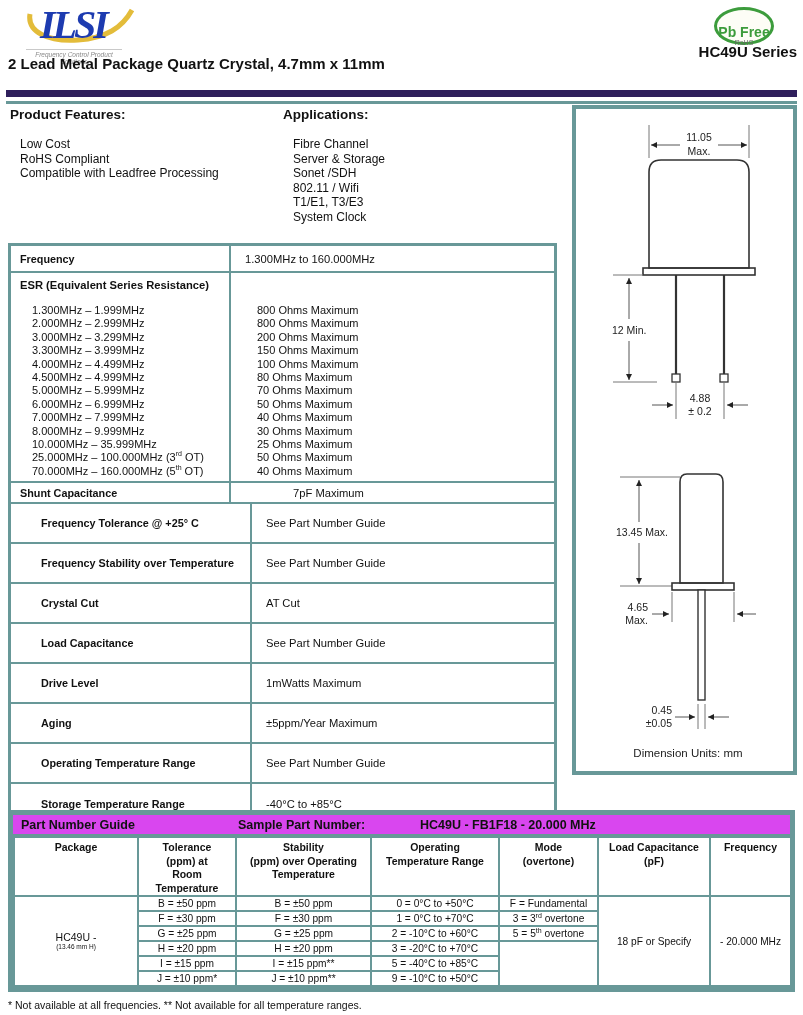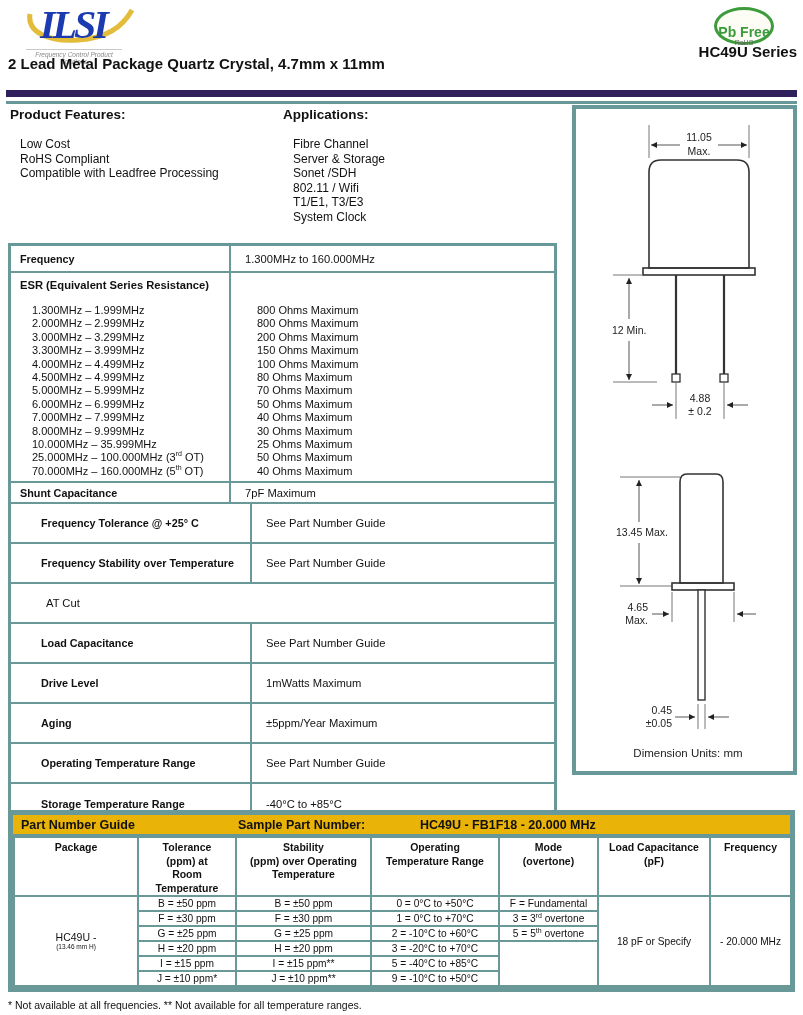--- a/index.html
+++ b/index.html
@@ -28,37 +28,37 @@
   .features{position:absolute;left:10px;top:107px;}
   .applications{position:absolute;left:283px;top:107px;}
   .block-title{font-size:13.5px;font-weight:bold;margin-bottom:15px;}
   .blk-item{font-size:12px;line-height:14.5px;padding-left:10px;}
   
   .spec{position:absolute;left:8px;top:243px;width:549px;border:3px solid var(--teal);background:#fff;}
   .spec-row{display:grid;grid-template-columns:220px 1fr;border-bottom:2px solid var(--teal);}
   .spec-row:last-child{border-bottom:none;}
   .h-freq{height:27px;}
   .h-esr{height:210px;}
-  .h-shunt{height:21px;}
+  .h-shunt{height:21px;gap:48px;}
   .h-std{height:40px;padding-left:21px;}
   .spec-label{font-weight:bold;font-size:10.8px;padding-left:9px;display:flex;align-items:center;border-right:2px solid var(--teal);white-space:nowrap;}
   .spec-value{font-size:11.2px;padding-left:14px;display:flex;align-items:center;white-space:nowrap;}
   .esr-cell{display:block;padding-top:5px;}
   .esr-head{font-weight:bold;font-size:11.2px;line-height:14px;}
   .esr-list{margin-top:12px;}
   .esr-values{margin-top:26px;}
   .esr-line{font-size:11px;line-height:13.4px;font-weight:normal;margin-left:12px;}
   sup{font-size:7px;vertical-align:super;line-height:0;}
   
   .diagram{position:absolute;left:572px;top:105px;width:225px;height:670px;border:4px solid var(--teal);background:#fff;}
   .diagram svg{display:block;}
   .dim-text{font-family:"Liberation Sans",sans-serif;font-size:10.5px;fill:#222;}
   .units-text{font-family:"Liberation Sans",sans-serif;font-size:11.5px;fill:#222;}
   
-  .png{position:absolute;left:8px;top:810px;width:787px;border:5px solid var(--teal);background:#eab308;}
+  .png{position:absolute;left:8px;top:810px;width:787px;border:5px solid var(--teal);background:#d946ef;}
   .png-title-row{display:flex;align-items:center;height:21px;border-bottom:2px solid var(--teal);font-size:12.5px;font-weight:bold;}
   .png-title{padding-left:8px;width:225px;}
   .png-sample-label{width:182px;}
   table.png-grid{width:777px;border-collapse:collapse;table-layout:fixed;}
   .png-grid th{border:2px solid var(--teal);font-size:10.5px;font-weight:bold;vertical-align:top;padding-top:3px;height:55px;line-height:13.5px;text-align:center;background:#fff;}
   .png-grid td{border:2px solid var(--teal);font-size:10.2px;text-align:center;height:15px;padding:0 1px;background:#fff;}
   .pkg-1{font-size:10.5px;line-height:12px;}
   .pkg-2{font-size:6.5px;line-height:8px;}
   .footnote{position:absolute;left:8px;top:999px;font-size:10.5px;}
 </style>
@@ -148,20 +148,21 @@
   </div>
   <div class="spec-row h-std">
     <div class="spec-label">Frequency Tolerance @ +25° C</div>
     <div class="spec-value">See Part Number Guide</div>
   </div>
   <div class="spec-row h-std">
     <div class="spec-label">Frequency Stability over Temperature</div>
     <div class="spec-value">See Part Number Guide</div>
   </div>
   <div class="spec-row h-std">
+    <div class="spec-label">Crystal Cut</div>
     <div class="spec-value">AT Cut</div>
   </div>
   <div class="spec-row h-std">
     <div class="spec-label">Load Capacitance</div>
     <div class="spec-value">See Part Number Guide</div>
   </div>
   <div class="spec-row h-std">
     <div class="spec-label">Drive Level</div>
     <div class="spec-value">1mWatts Maximum</div>
   </div>

